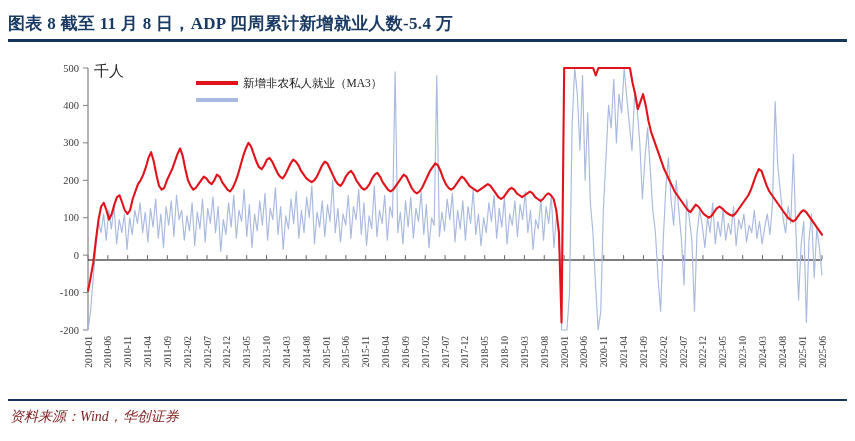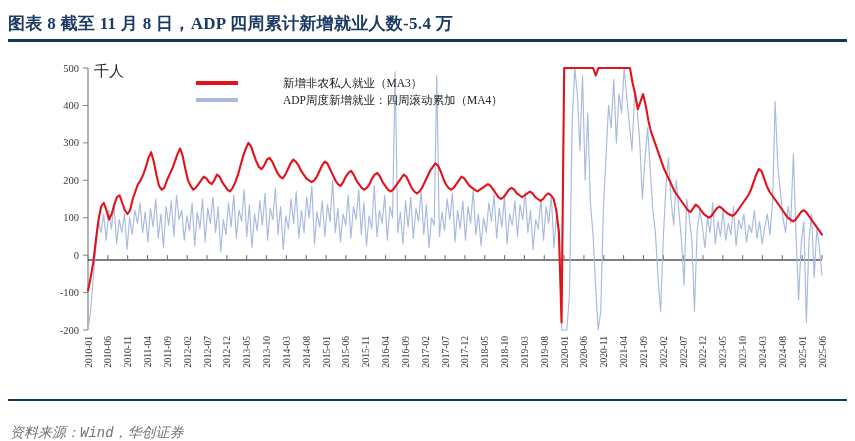--- a/index.html
+++ b/index.html
@@ -46,25 +46,25 @@
     position: absolute;
     left: 8px;
     top: 399px;
     width: 839px;
     height: 2px;
     background: #16355C;
   }
   #source-note {
     position: absolute;
     left: 10px;
-    top: 424px;
-    font-family: Liberation Mono, monospace;
+    top: 408px;
+    font-family: Liberation Serif, serif;
     font-style: italic;
     font-size: 14px;
-    color: #737373;
+    color: #7f1d1d;
     white-space: nowrap;
   }
   
   #plot-wrap {
     position: absolute;
     left: 0;
     top: 42px;
     width: 855px;
     height: 352px;
   }
@@ -88,21 +88,20 @@
     width: 42px;
     height: 4px;
     margin-right: 5px;
     flex: 0 0 auto;
   }
   .legend-label {
     font-family: "Liberation Serif", serif;
     font-size: 11.5px;
     color: #222222;
     white-space: nowrap;
-    margin-left: 40px;
   }
   
   #units-label {
     position: absolute;
     left: 94px;
     top: 62px;
     font-family: "Liberation Serif", serif;
     font-size: 15px;
     color: #222222;
   }
@@ -236,20 +235,19 @@
 
   <div id="units-label">千人</div>
 
   <div id="legend">
     <div class="legend-row">
       <span class="legend-swatch" style="background: rgb(226, 18, 26);"></span>
       <span class="legend-label">新增非农私人就业（MA3）</span>
     </div>
     <div class="legend-row">
       <span class="legend-swatch" style="background: rgb(168, 186, 223);"></span>
-      <span class="legend-label">ADP周度新增就业：四周滚动累加（MA4）</span>
     </div>
   </div>
 
   <div id="footer-rule"></div>
   <div id="source-note">资料来源：Wind，华创证券</div>
 
 </div>
 
 </body></html>

